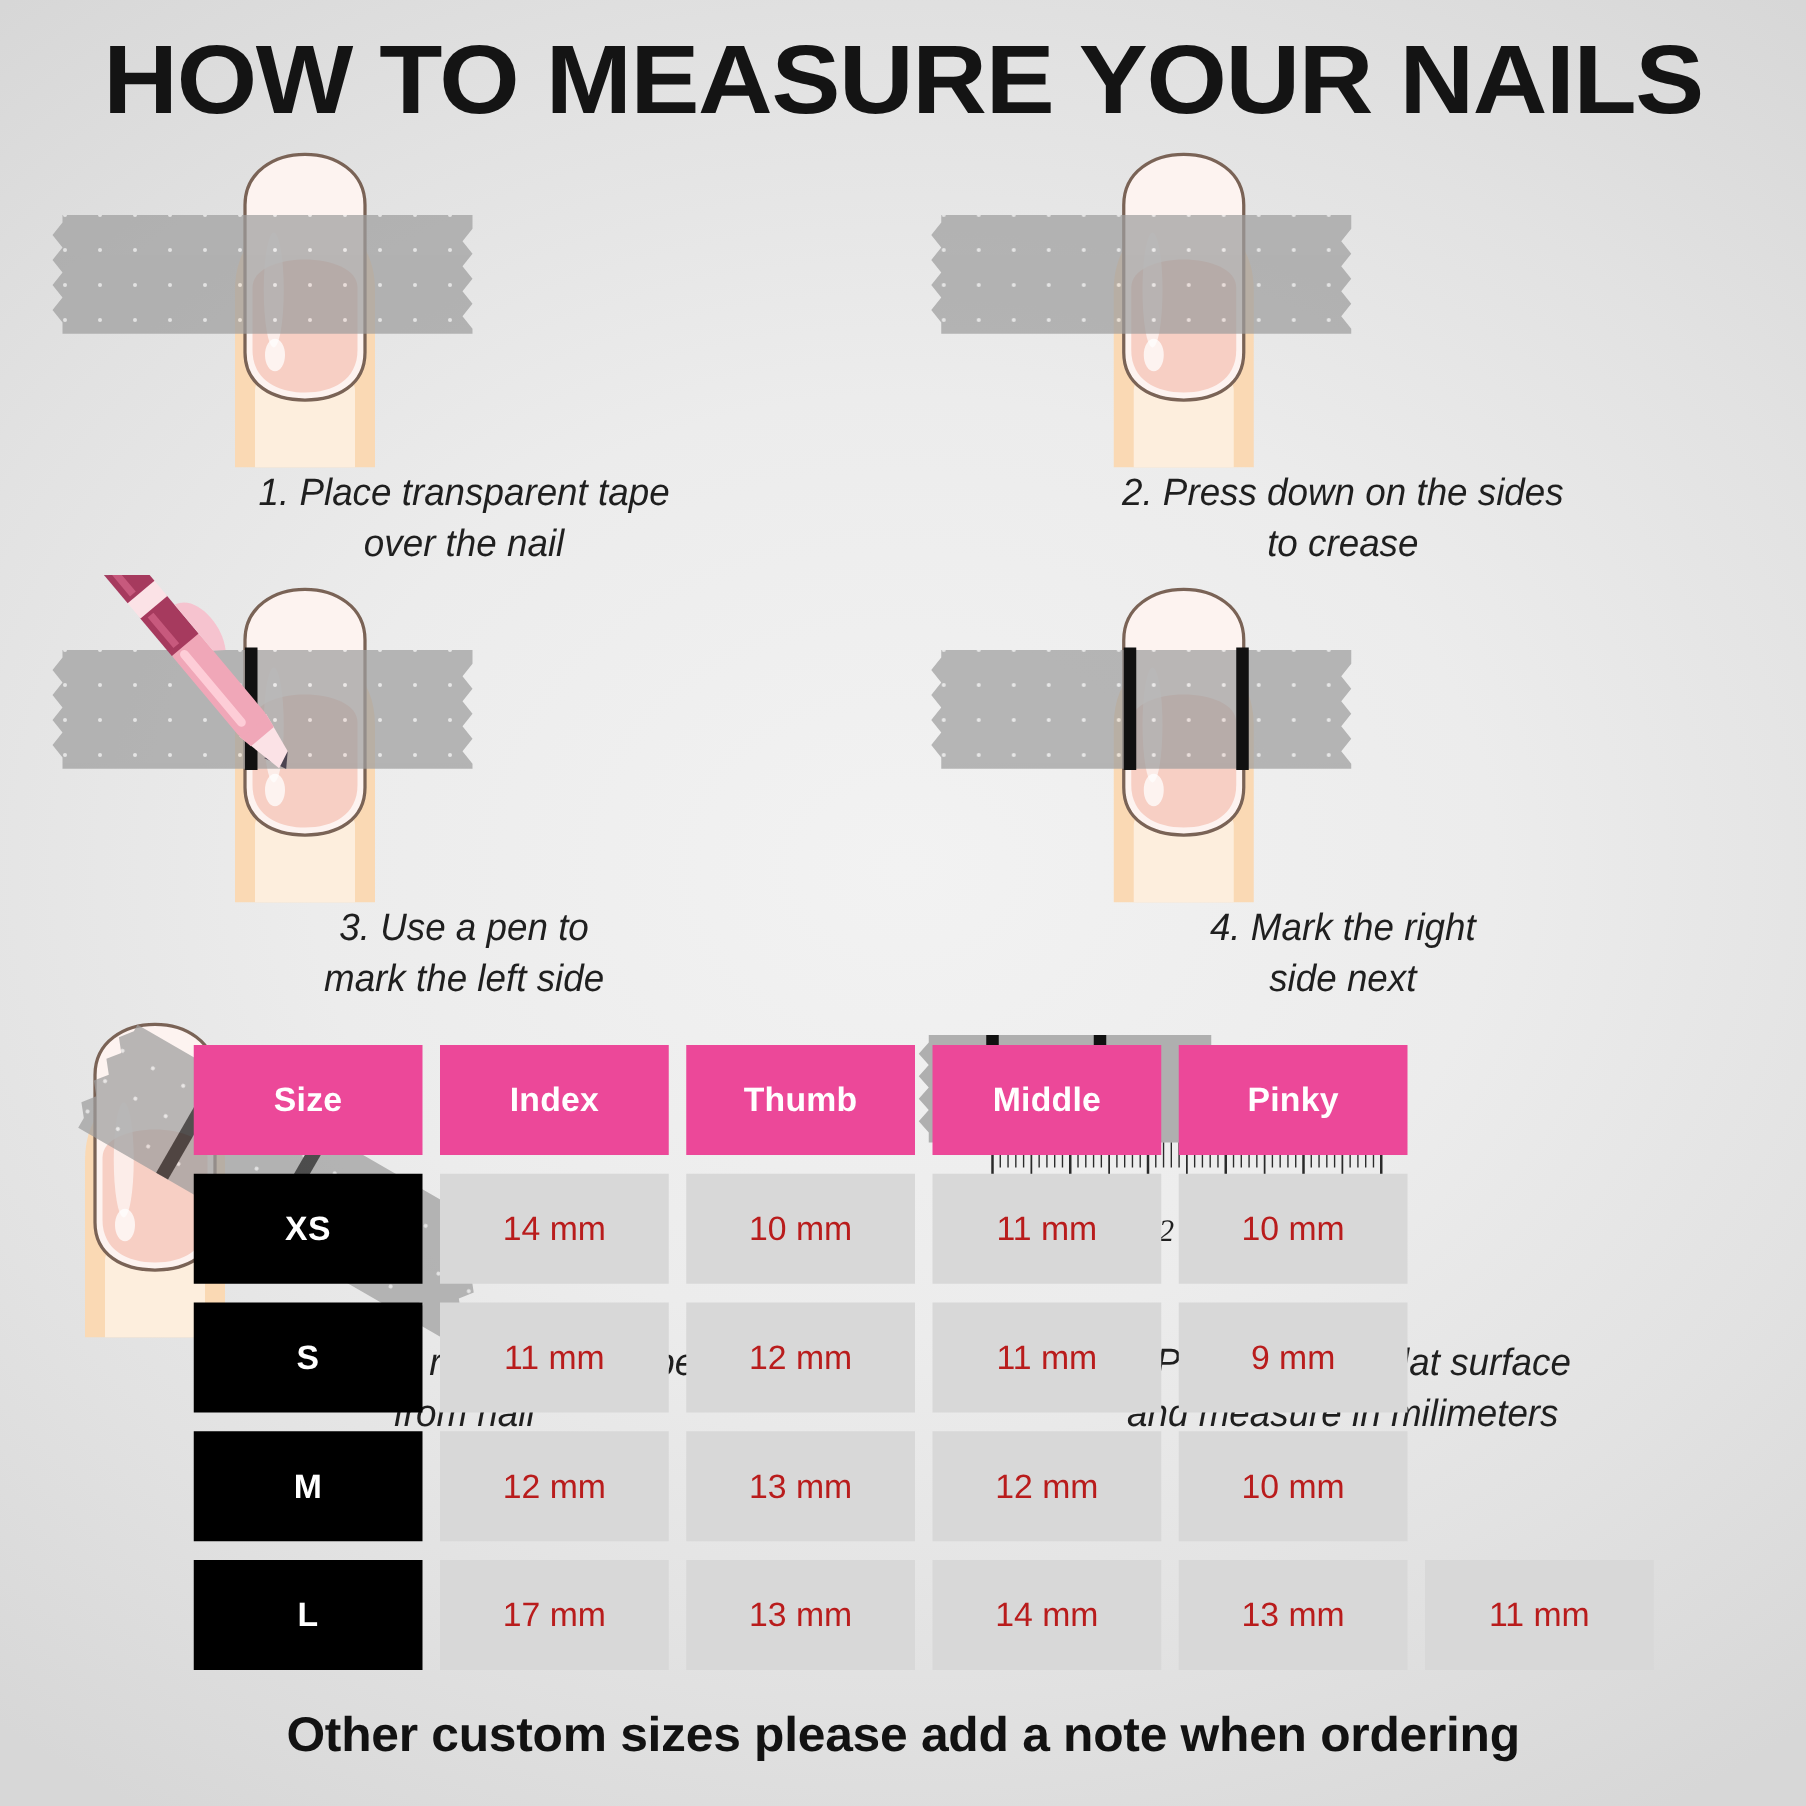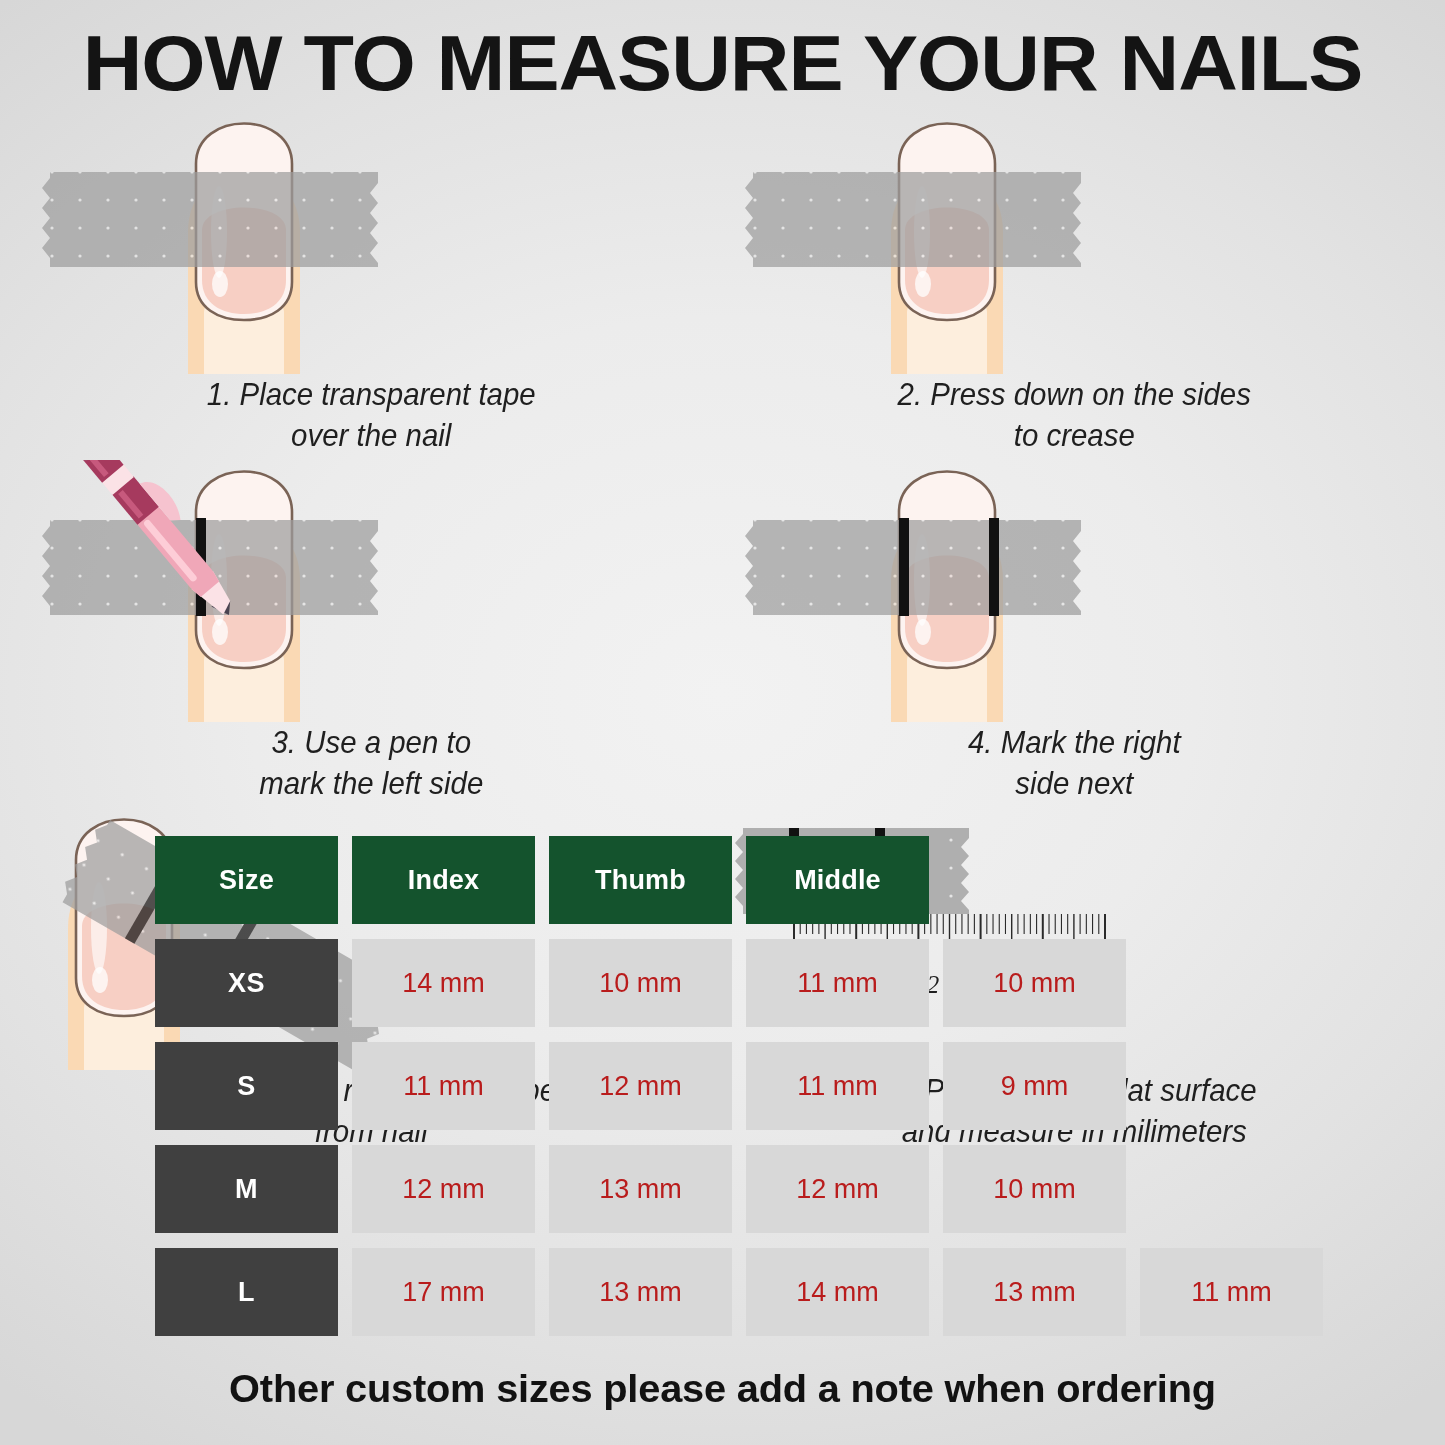--- a/index.html
+++ b/index.html
@@ -71,27 +71,27 @@
   }
   .trow:last-child { margin-bottom: 0; }
   .cell {
     height: 88px;
     display: flex;
     align-items: center;
     justify-content: center;
     font-size: 27px;
   }
   .hcell {
-    background: #14532d;
+    background: #ec4899;
     color: #ffffff;
     font-weight: 700;
     letter-spacing: .2px;
   }
   .sizecell {
-    background: #404040;
+    background: #000000;
     color: #ffffff;
     font-weight: 700;
     letter-spacing: .5px;
   }
   .datacell {
     background: #d8d8d8;
     color: #b91c1c;
     font-weight: 400;
   }
 
@@ -360,20 +360,21 @@
   </div>
 
 </div>
 
 <div id="table">
   <div class="trow" id="header-row">
       <div class="cell hcell">Size</div>
       <div class="cell hcell">Index</div>
       <div class="cell hcell">Thumb</div>
       <div class="cell hcell">Middle</div>
+      <div class="cell hcell">Pinky</div>
     </div>
   <div id="body-rows">
       <div class="trow">
         <div class="cell sizecell">XS</div>
         <div class="cell datacell">14 mm</div>
         <div class="cell datacell">10 mm</div>
         <div class="cell datacell">11 mm</div>
         <div class="cell datacell">10 mm</div>
       </div>
       <div class="trow">

